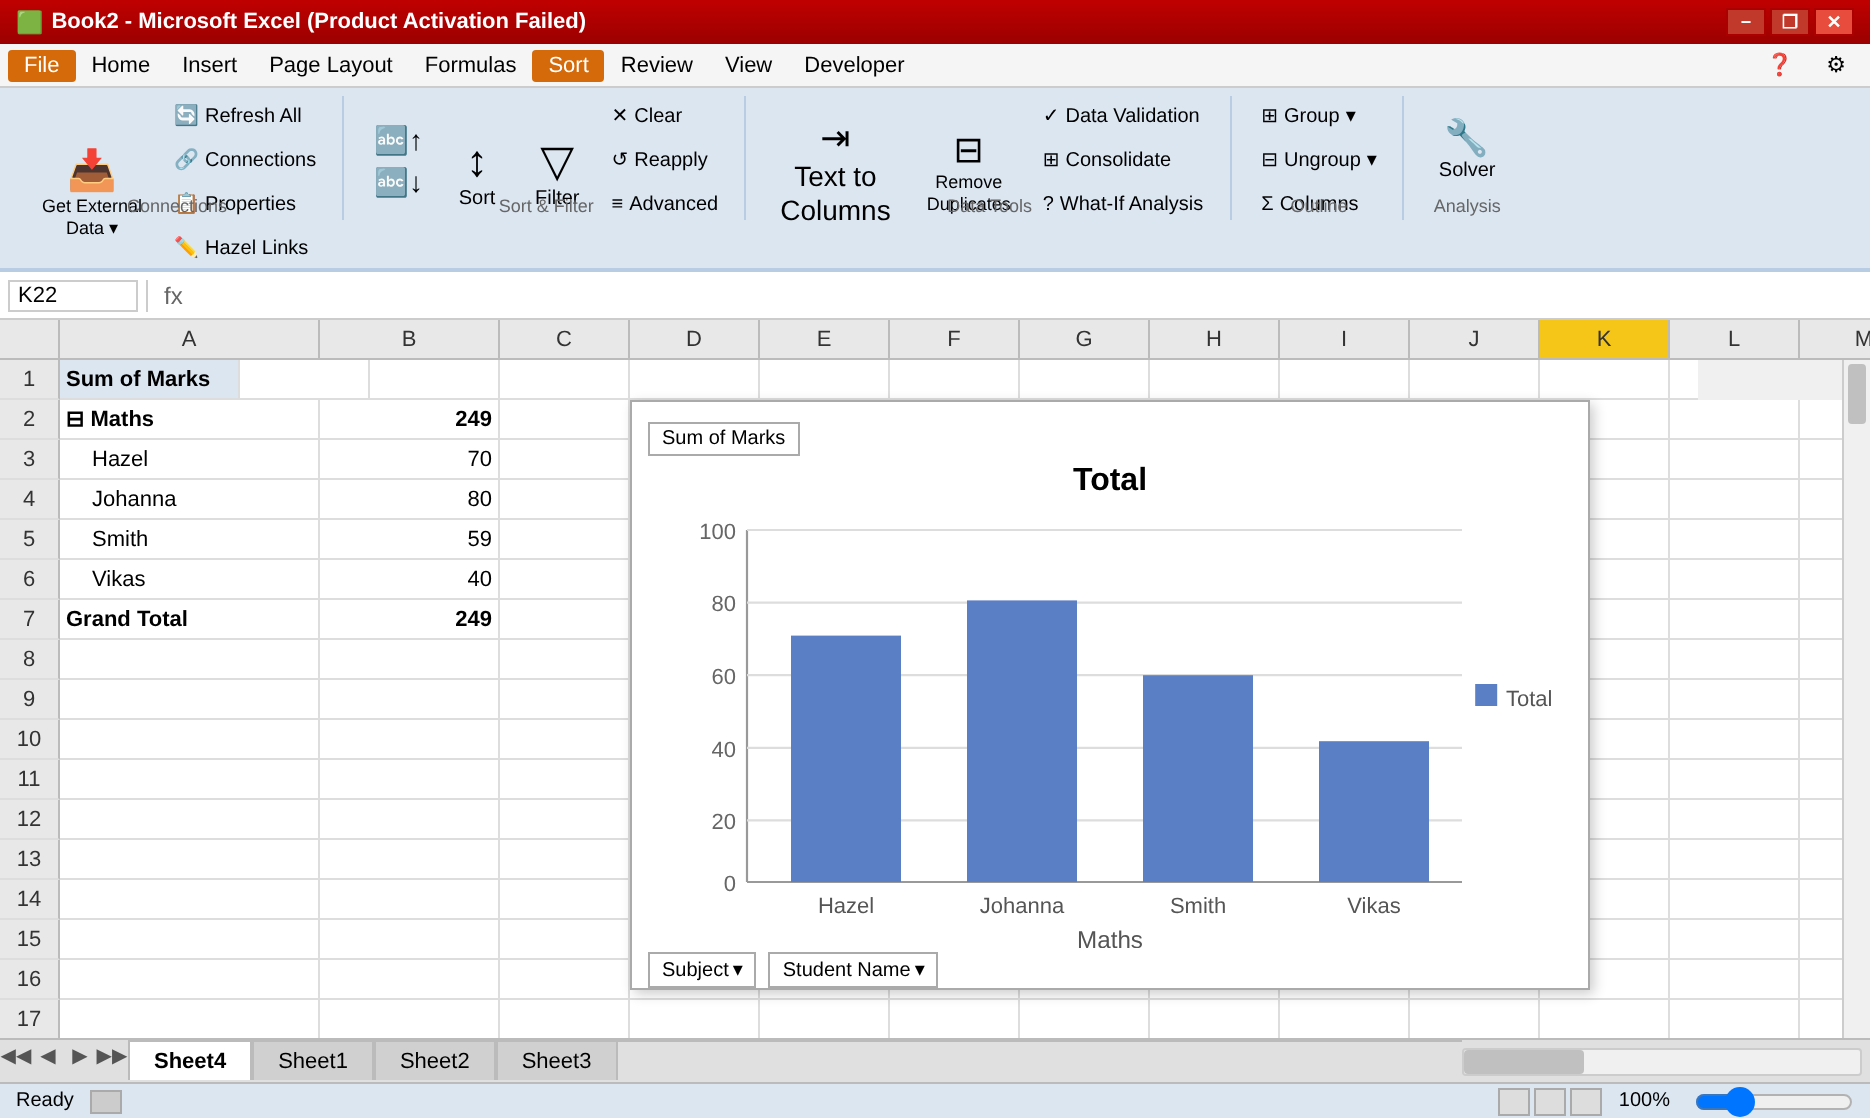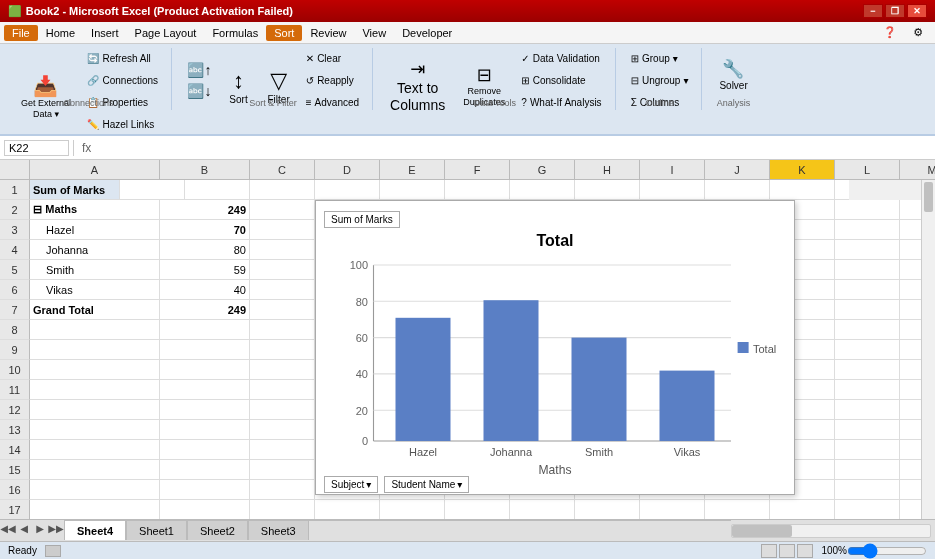--- a/index.html
+++ b/index.html
@@ -285,21 +285,21 @@
       background: #dce6f1;
       border-top: 1px solid #bbb;
       display: flex;
       align-items: center;
       padding: 0 8px;
       font-size: 10px;
       justify-content: space-between;
     }
     .status-left { display: flex; align-items: center; gap: 8px; }
     .status-right { display: flex; align-items: center; gap: 8px; }
-    .zoom-bar { display: flex; align-items: center; gap: 0; font-size: 10px; }
+    .zoom-bar { display: flex; align-items: center; gap: 12px; font-size: 10px; }
     .h-scrollbar {
       height: 14px;
       background: #f0f0f0;
       border-top: 1px solid #ccc;
       flex: 1;
     }
 
     .chart-filter-area {
       display: flex;
       gap: 6px;
@@ -529,21 +529,21 @@
         <div class="grid-cell col-j"></div>
         <div class="grid-cell col-k"></div>
         <div class="grid-cell col-l"></div>
         <div class="grid-cell col-m"></div>
         <div style="width:14px;background:white;border-bottom:1px solid #ddd;"></div>
       </div>
 
       <div class="grid-row">
         <div class="row-num">3</div>
         <div class="grid-cell col-a" style="padding-left:16px;">Hazel</div>
-        <div class="grid-cell col-b" style="justify-content:flex-end;font-weight:bold;">70</div>
+        <div class="grid-cell col-b" style="justify-content:flex-end;">70</div>
         <div class="grid-cell col-c"></div>
         <div class="grid-cell col-d"></div>
         <div class="grid-cell col-e"></div>
         <div class="grid-cell col-f"></div>
         <div class="grid-cell col-g"></div>
         <div class="grid-cell col-h"></div>
         <div class="grid-cell col-i"></div>
         <div class="grid-cell col-j"></div>
         <div class="grid-cell col-k"></div>
         <div class="grid-cell col-l"></div>

